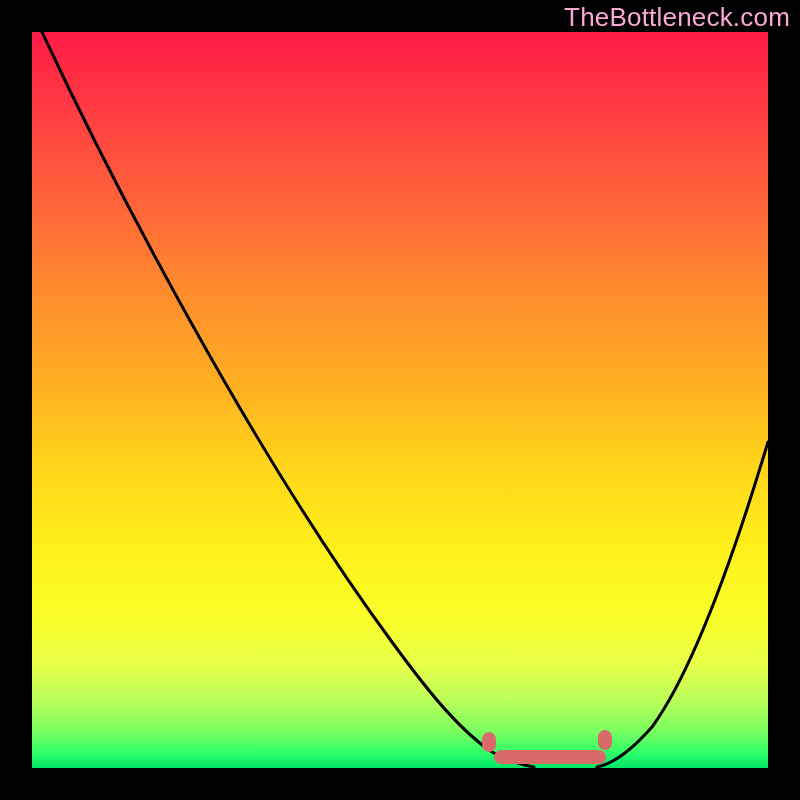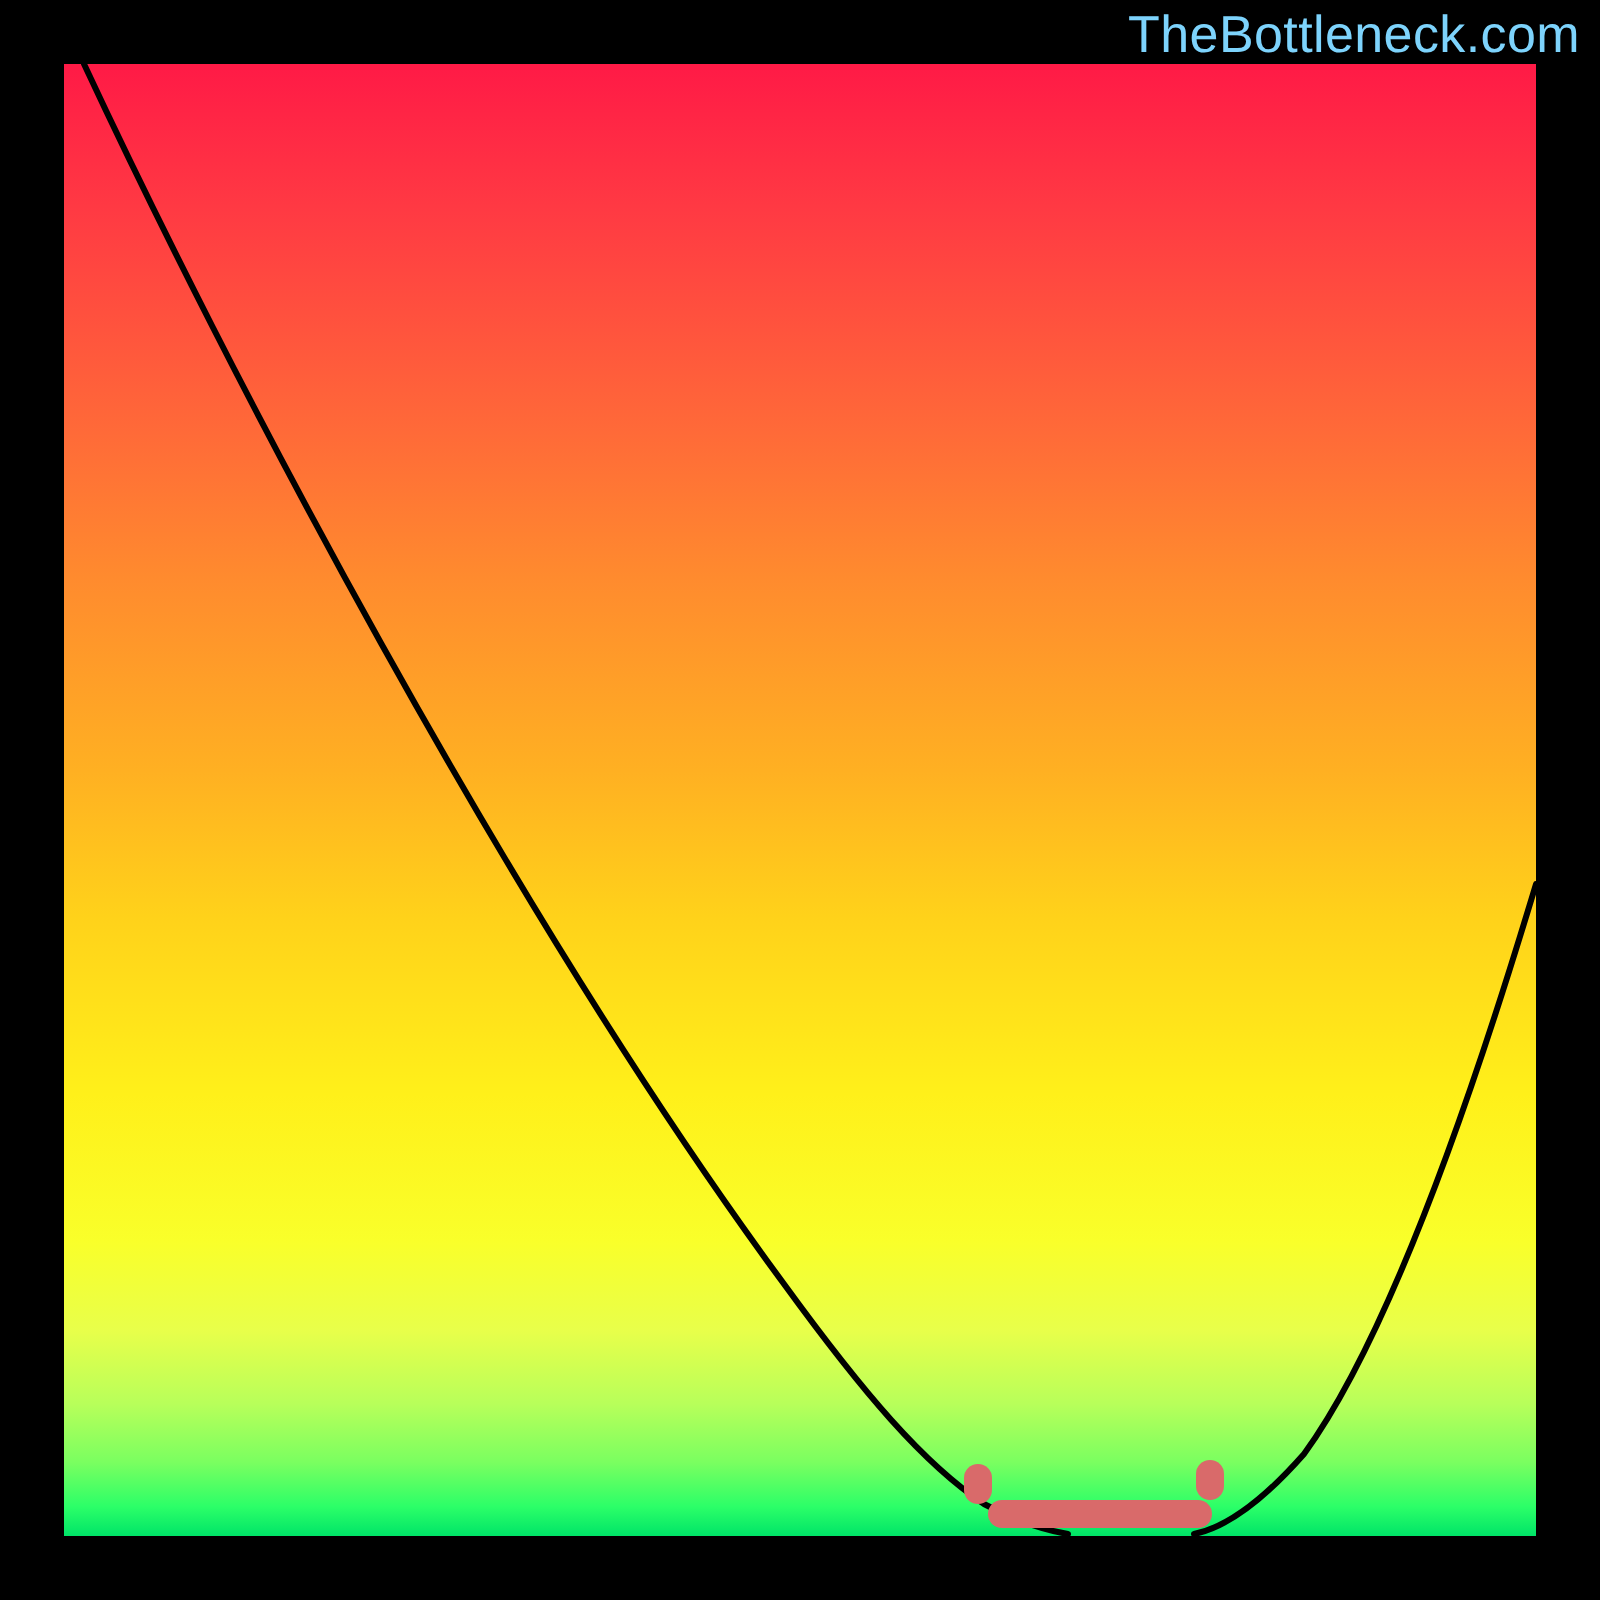--- a/index.html
+++ b/index.html
@@ -10,21 +10,21 @@
     height: 800px;
     background: #000;
   }
   .watermark {
     position: absolute;
     top: 2px;
     right: 10px;
     font-family: Arial, Helvetica, sans-serif;
     font-size: 26px;
     font-weight: 500;
-    color: #7dd3fc;
+    color: #f9a8d4;
     letter-spacing: 0.2px;
     z-index: 50;
   }
   .plot-area {
     position: absolute;
     left: 32px;
     top: 32px;
     width: 736px;
     height: 736px;
     overflow: hidden;

